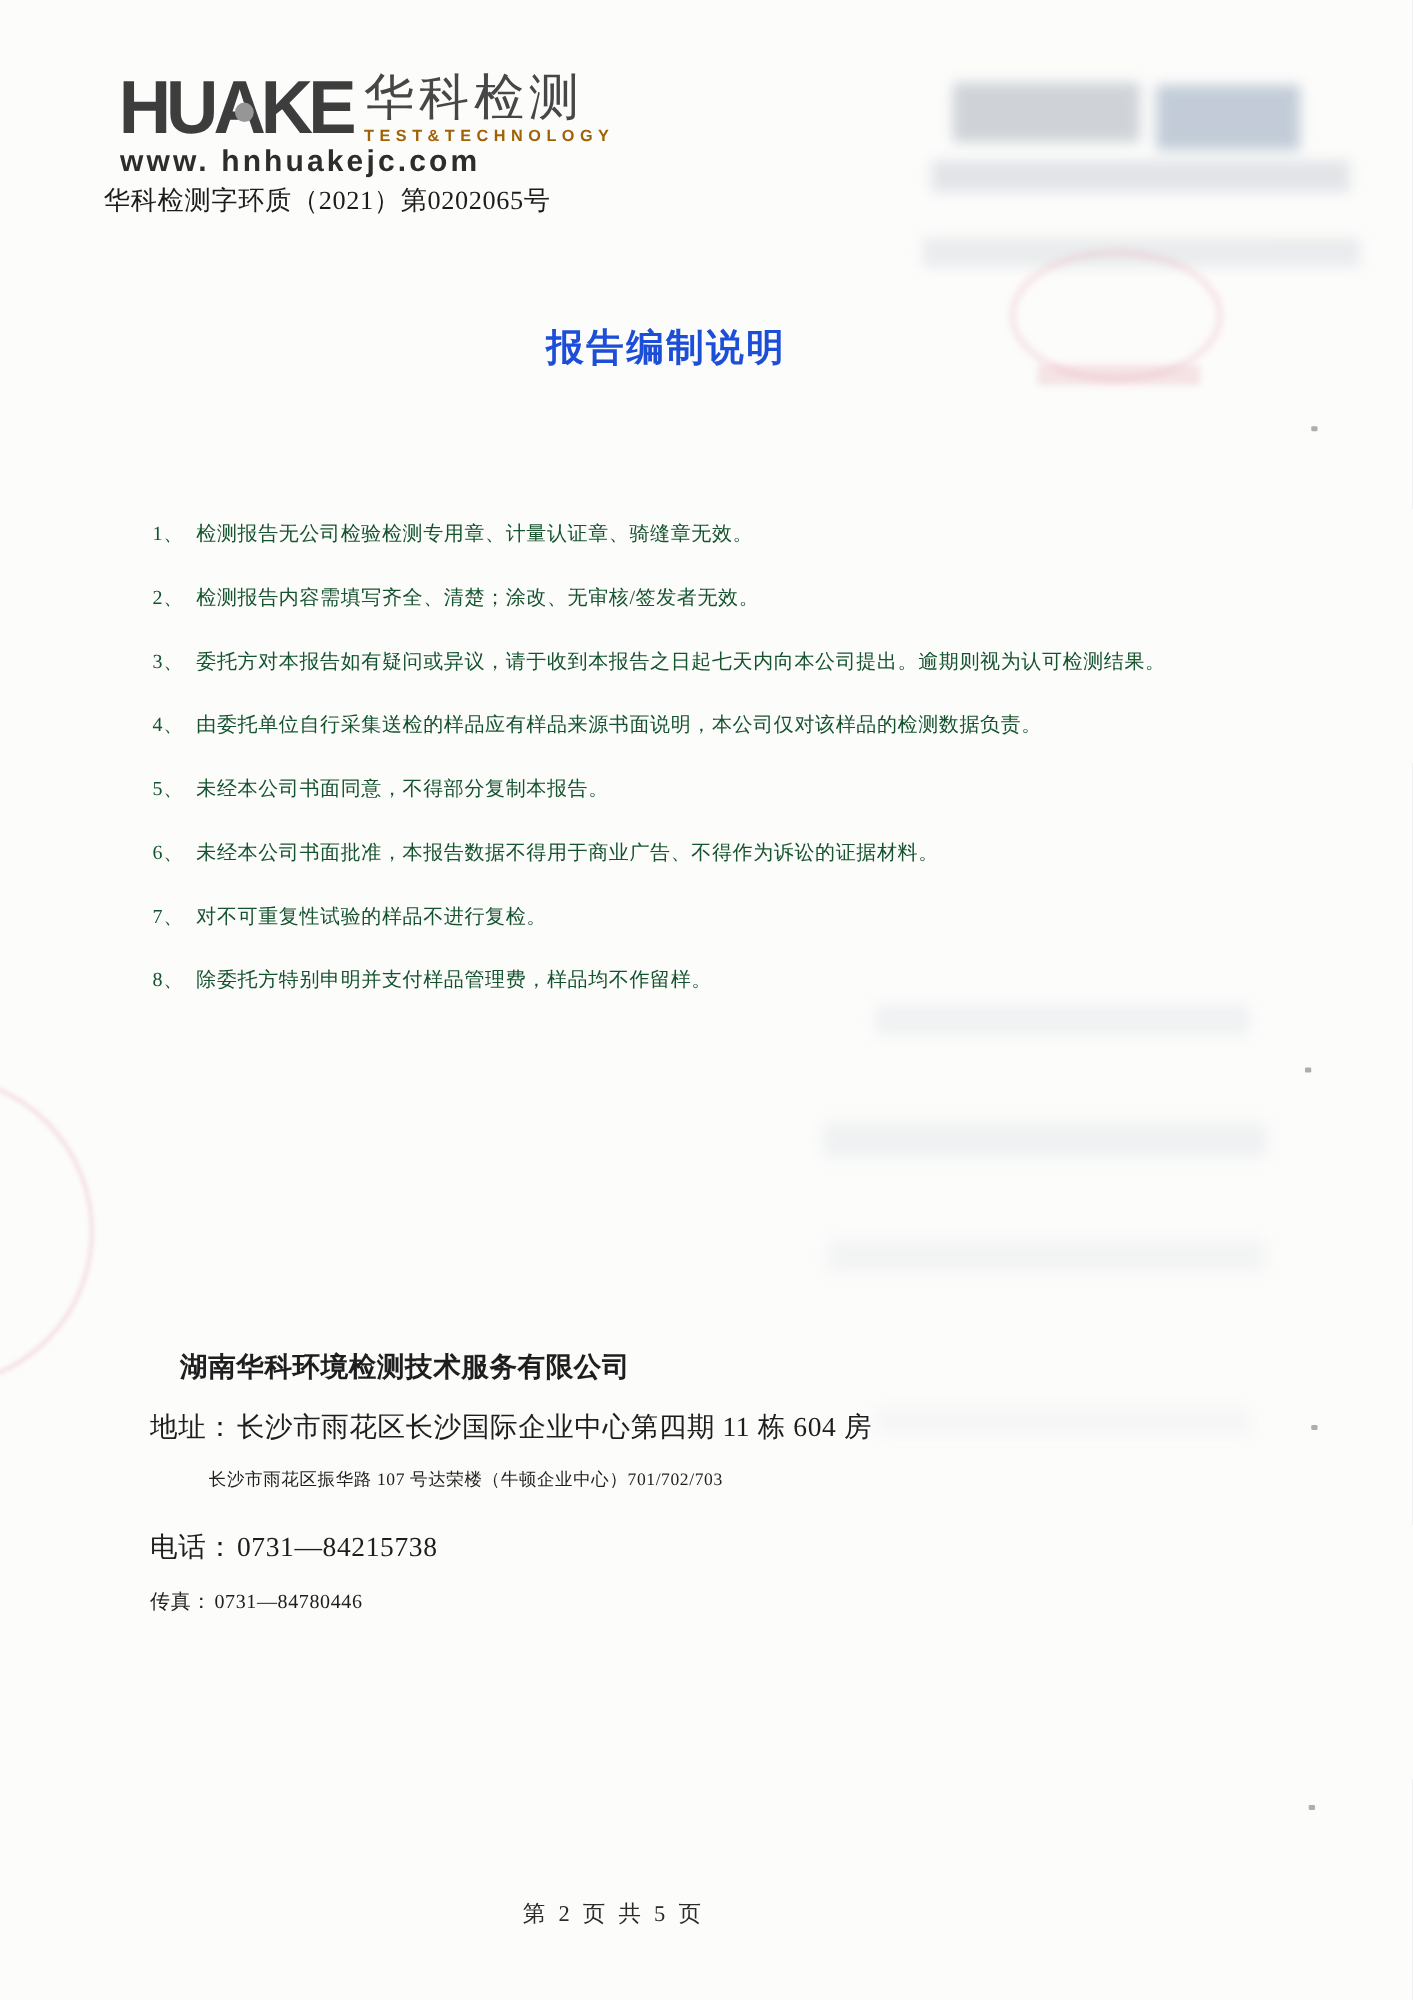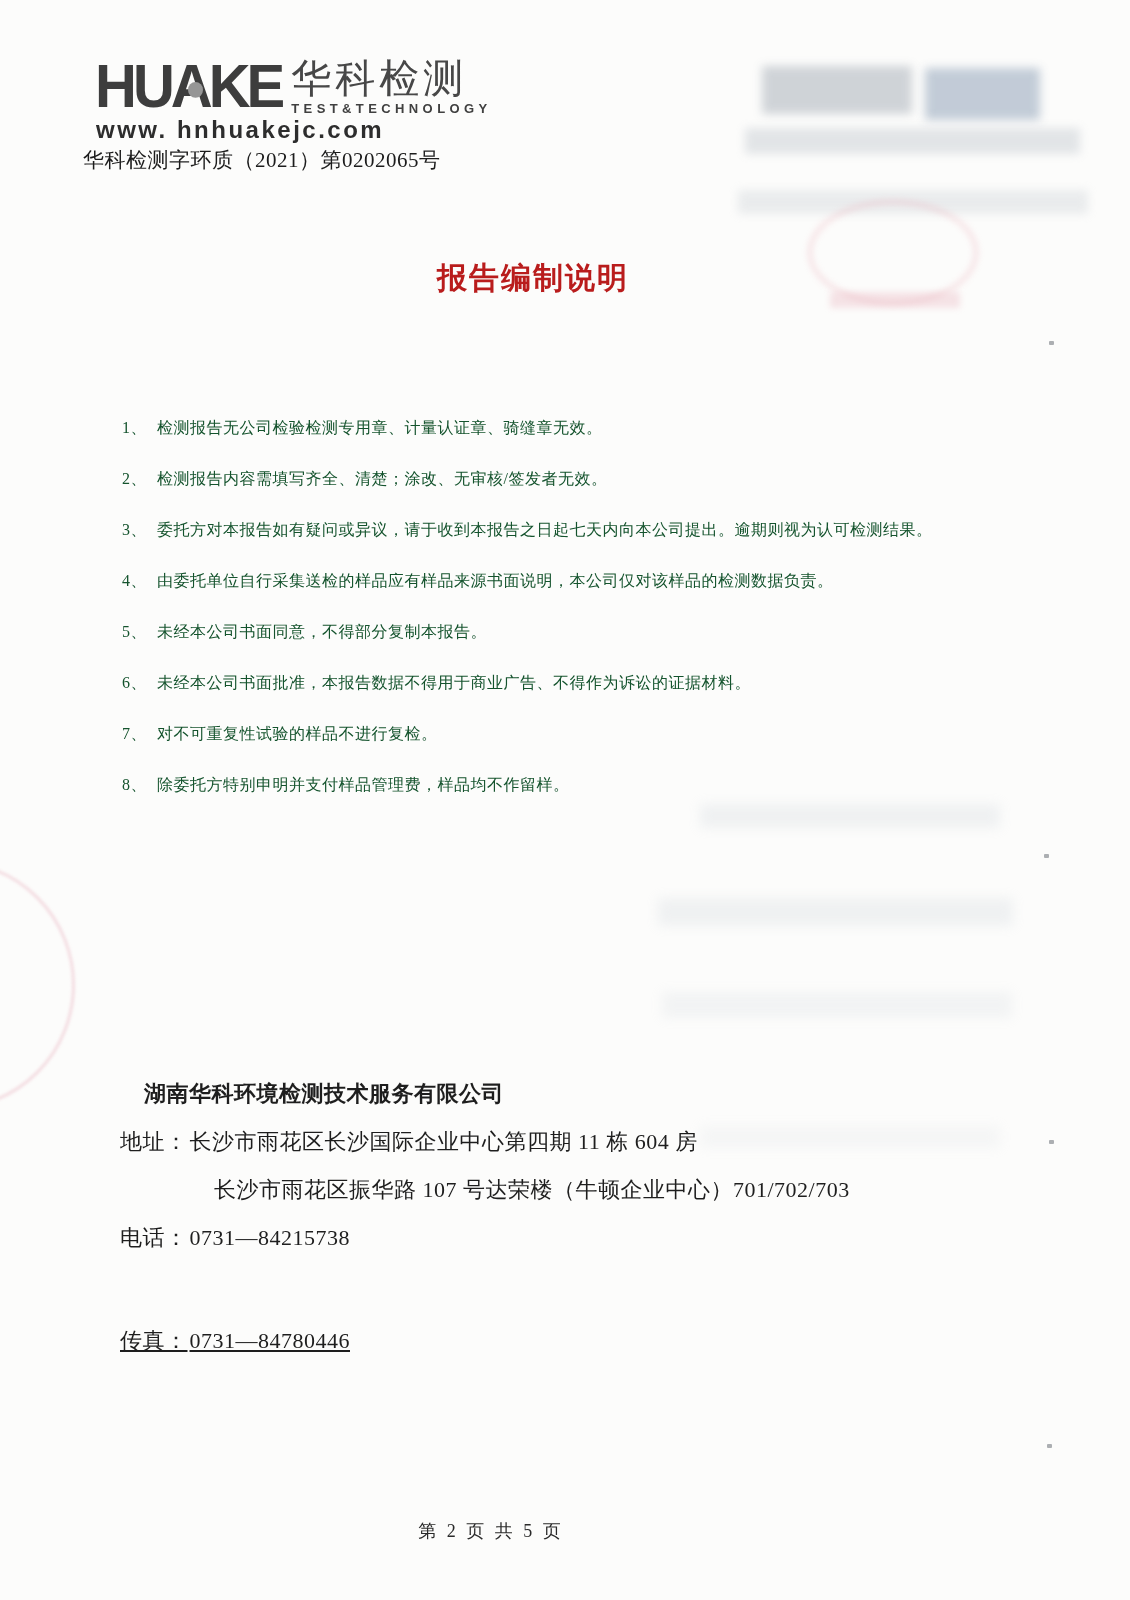--- a/index.html
+++ b/index.html
@@ -32,57 +32,57 @@
     background: #969696;
   }
   .brand-col { margin-left: 10px; padding-top: 2px; }
   .brand-cn {
     font-family: "Liberation Sans", "DejaVu Sans", sans-serif;
     font-size: 40px; line-height: 44px; letter-spacing: 4px;
     color: #474747; font-weight: 500;
   }
   .brand-en {
     font-family: "Liberation Sans", "DejaVu Sans", sans-serif;
-    font-size: 13px; letter-spacing: 4.4px; color: #404040;
+    font-size: 13px; letter-spacing: 4.4px; color: #a16207;
     margin-top: 1px; font-weight: 600;
   }
   .website {
     position: absolute; left: 96px; top: 116px;
     font-family: "Liberation Sans", "DejaVu Sans", sans-serif;
     font-size: 24px; font-weight: 700; letter-spacing: 2.5px;
     color: #2d2d2d;
   }
   .report-no {
     position: absolute; left: 83px; top: 146px;
     font-size: 21px; color: #1c1c1c; letter-spacing: 0.5px;
   }
   
   .doc-title {
     position: absolute; left: 0; top: 258px; width: 1066px;
     text-align: center;
     font-family: "Liberation Sans", "DejaVu Sans", sans-serif;
     font-weight: 700; font-size: 30px; letter-spacing: 2px;
-    color: #b91c1c;
+    color: #1d4ed8;
   }
   
   .notes {
     position: absolute; left: 122px; top: 404px; width: 892px;
   }
   .note {
     font-size: 16px; line-height: 48px; letter-spacing: 0.5px;
     text-align: justify; text-justify: inter-character;
     margin-bottom: 3px; color: #14532d;
   }
   .note .no { margin-right: 10px; }
   
   .company   { position: absolute; left: 144px; top: 1079px; font-size: 22px; letter-spacing: 0.5px; font-weight: bold; }
   .addr-row  { position: absolute; left: 120px; top: 1127px; font-size: 22px; letter-spacing: 0.5px; }
-  .addr2-row { position: absolute; left: 167px; top: 1175px; font-size: 22px; letter-spacing: 0.5px; margin-left: 47px; }
+  .addr2-row { position: absolute; left: 167px; top: 1175px; font-size: 14px; letter-spacing: 0.5px; }
   .phone-row { position: absolute; left: 120px; top: 1223px; font-size: 22px; letter-spacing: 0.5px; }
-  .fax-row   { position: absolute; left: 120px; top: 1326px; font-size: 22px; letter-spacing: 0.5px; text-decoration: underline; }
+  .fax-row   { position: absolute; left: 120px; top: 1271px; font-size: 16px; letter-spacing: 0.5px; }
   .info-label { margin-right: 2px; }
   
   .page-footer {
     position: absolute; left: 0; top: 1519px; width: 982px;
     text-align: center; font-size: 18px; letter-spacing: 3px;
     color: #2a2a2a;
   }
   
   .artifact { position: absolute; pointer-events: none; }
   .a-ghost1 { left: 762px; top: 66px;  width: 150px; height: 48px; background: #8e98a4; opacity: .40; filter: blur(5px); }

